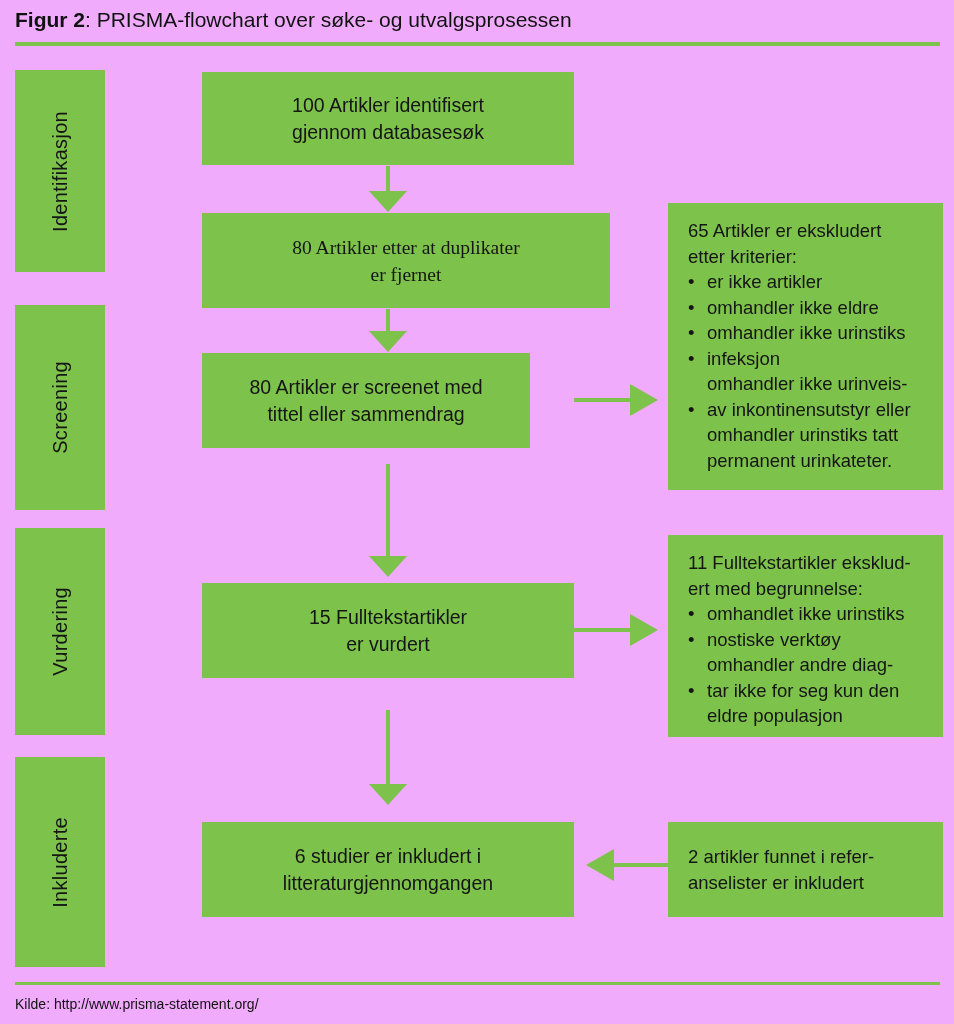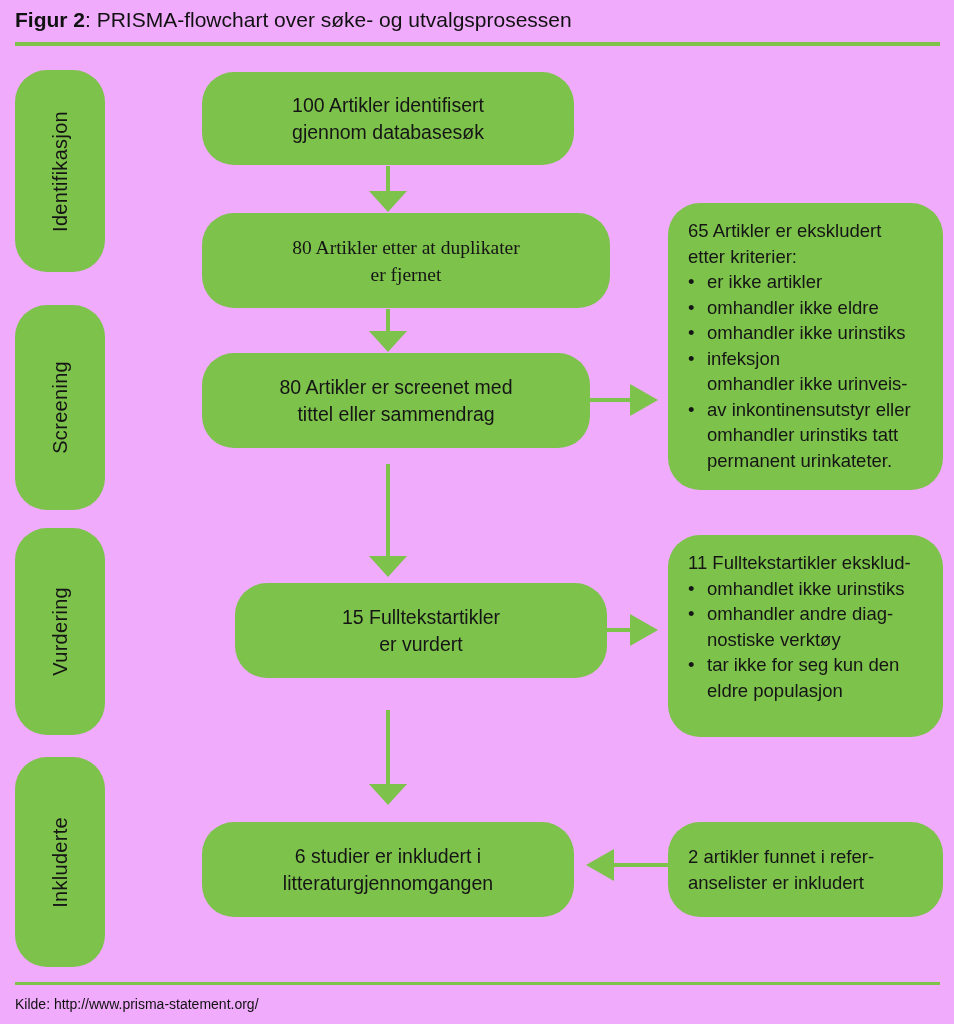--- a/index.html
+++ b/index.html
@@ -1,21 +1,21 @@
 <!DOCTYPE html>
 <html style="--green: #7dc24b; --text: #1b1b1b;"><head>
 <meta charset="utf-8">
 <style>
   :root { --green:#7dc24b; --text:#1b1b1b; }
   html,body { margin:0; padding:0; background:#ffffff; }
   .canvas {
     position:relative; width:954px; height:1024px; background:#f0abfc;
     font-family:"Liberation Sans", sans-serif; color:var(--text); overflow:hidden;
   }
-  .gbox { position:absolute; background:var(--green); box-sizing:border-box;border-radius:32px; }
+  .gbox { position:absolute; background:var(--green); box-sizing:border-box; }
   .rule { position:absolute; background:var(--green); }
 
   .title { position:absolute; font-size:21px; color:#111; }
   .title b { font-weight:bold; }
 
   .stage { display:flex; align-items:center; justify-content:center; }
   .stage span {
     writing-mode:vertical-rl; transform:rotate(180deg);
     font-size:20px; color:#151515; letter-spacing:.3px; white-space:nowrap;
   }
@@ -75,25 +75,25 @@
   </div>
 
   <div class="gbox center-box" style="left:202px; top:72px;  width:372px; height:93px;">
     <div>100 Artikler identifisert</div>
     <div>gjennom databasesøk</div>
   </div>
   <div class="gbox center-box" style="left:202px; top:213px; width:408px; height:95px;font-family:Liberation Serif, serif;">
     <div>80 Artikler etter at duplikater</div>
     <div>er fjernet</div>
   </div>
-  <div class="gbox center-box" style="left:202px; top:353px; width:388px; height:95px;text-align:right;">
+  <div class="gbox center-box" style="left:202px; top:353px; width:328px; height:95px;text-align:right;">
     <div>80 Artikler er screenet med</div>
     <div>tittel eller sammendrag</div>
   </div>
-  <div class="gbox center-box" style="left:202px; top:583px; width:372px; height:95px;margin-left:33px;">
+  <div class="gbox center-box" style="left:202px; top:583px; width:372px; height:95px;">
     <div>15 Fulltekstartikler</div>
     <div>er vurdert</div>
   </div>
   <div class="gbox center-box" style="left:202px; top:822px; width:372px; height:95px;">
     <div>6 studier er inkludert i</div>
     <div>litteraturgjennomgangen</div>
   </div>
 
   <div class="gbox side-box" style="left:668px; top:203px; width:275px; height:287px;">
     <div>65 Artikler er ekskludert</div>
@@ -128,31 +128,32 @@
       <span class="bullet-text">
         <div>av inkontinensutstyr eller</div>
         <div>omhandler urinstiks tatt</div>
         <div>permanent urinkateter.</div>
       </span>
     </div>
   </div>
 
   <div class="gbox side-box" style="left:668px; top:535px; width:275px; height:202px;">
     <div>11 Fulltekstartikler eksklud-</div>
+    <div>ert med begrunnelse:</div>
     <div class="bullet-row">
       <span class="bullet-glyph">•</span>
       <span class="bullet-text">
         <div>omhandlet ikke urinstiks</div>
       </span>
     </div>
     <div class="bullet-row">
       <span class="bullet-glyph">•</span>
       <span class="bullet-text">
+        <div>nostiske verktøy</div>
         <div>omhandler andre diag-</div>
-        <div>nostiske verktøy</div>
       </span>
     </div>
     <div class="bullet-row">
       <span class="bullet-glyph">•</span>
       <span class="bullet-text">
         <div>tar ikke for seg kun den</div>
         <div>eldre populasjon</div>
       </span>
     </div>
   </div>

